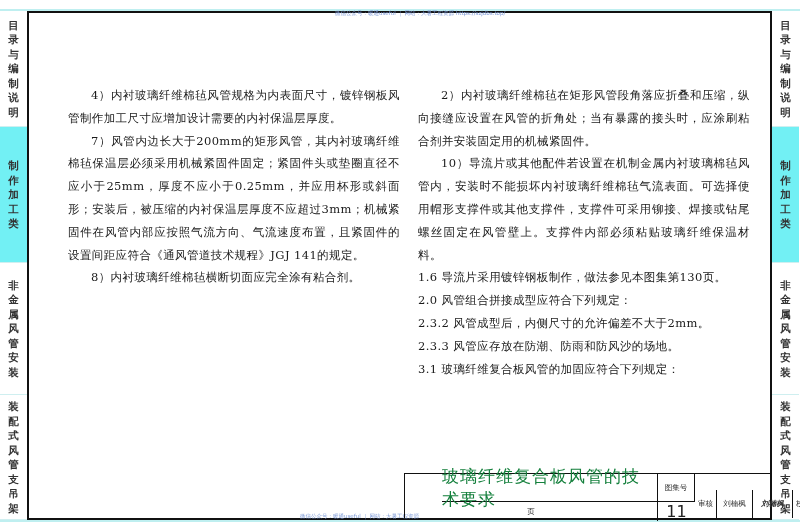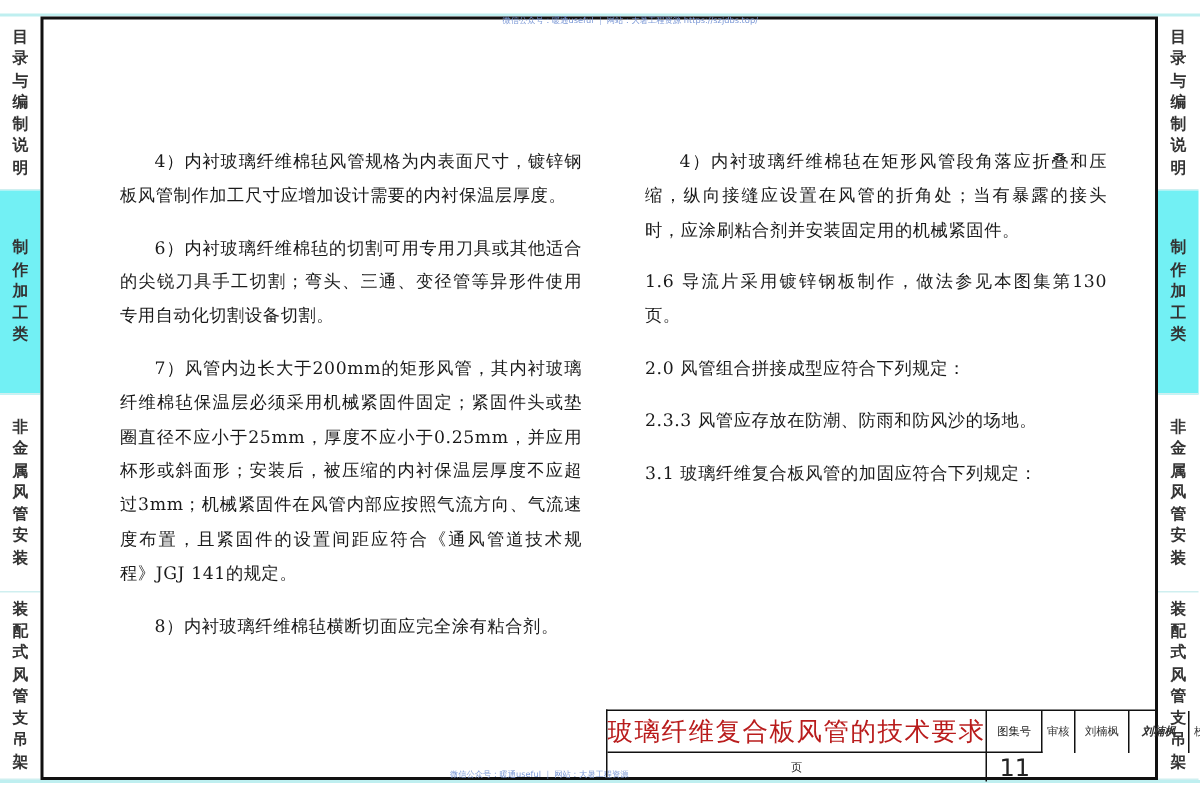--- a/index.html
+++ b/index.html
@@ -33,36 +33,36 @@
   .watermark {
     position: absolute; font-family: "DejaVu Sans", "Liberation Sans", sans-serif;
     font-size: 5.5px; color: #7b98d6; white-space: nowrap;
   }
   .wm-top { left: 335px; top: 10px; }
   .wm-bot { left: 300px; top: 513px; }
 
   .col { position: absolute; font-size: 11.5px; line-height: 22.8px; letter-spacing: 0.4px; }
   .col-left { left: 68px; top: 84px; width: 332px; }
   .col-right { left: 418px; top: 84px; width: 332px; }
-  .col p { margin: 12px; text-align: justify; }
+  .col p { margin: 0; text-align: justify; }
   .col p.indent { text-indent: 23px; }
 
   .titleblock {
     position: absolute; left: 404px; top: 473px; width: 366px; height: 45px;
     border-left: 1px solid #111; border-top: 1.5px solid #111;
     box-sizing: border-box; display: grid;
     grid-template-columns: 253px 37px 1fr;
     grid-template-rows: 28px 1fr;
     font-family: "DejaVu Sans", "Liberation Sans", sans-serif;
   }
   .tb-cell { border-right: 1px solid #111; border-bottom: 1px solid #111; display: flex; align-items: center; justify-content: center; box-sizing: border-box; font-size: 7.5px; color: #222; }
-  .tb-title { font-size: 17px; font-weight: normal; letter-spacing: 1px; color: #b91c1c; }
+  .tb-title { font-size: 17px; font-weight: normal; letter-spacing: 1px; color: #15803d; margin-left: 37px; }
   .tb-lastcol { border-right: none; }
   .tb-sig-row { display: flex; border-right: 1px solid #111; border-bottom: none; }
-  .tb-sig-row > div { border-right: 1px solid #111; display: flex; align-items: center; justify-content: center; font-size: 7.5px; color: #333; box-sizing: border-box; height: 100%; }
+  .tb-sig-row > div { border-right: 1px solid #111; display: flex; align-items: center; justify-content: center; font-size: 7.5px; color: #333; box-sizing: border-box; height: 100%; margin-top: 16px; }
   .tb-sig-row > div:last-child { border-right: none; }
   .sig { font-family: "DejaVu Serif", serif; font-style: italic; font-weight: bold; font-size: 9px; color: #222; }
 </style>
 </head>
 <body>
 
 <div class="top-rule"></div>
 <div class="bot-rule"></div>
 
 <div class="watermark wm-top">微信公众号：暖通useful ｜ 网站：大暑工程资源 https://szjdbs.top/</div>
@@ -137,28 +137,29 @@
     <span>支</span>
     <span>吊</span>
     <span>架</span>
   </div>
 
 <div class="frame"></div>
 <div class="watermark wm-top">微信公众号：暖通useful ｜ 网站：大暑工程资源 https://szjdbs.top/</div>
 
 <div class="col col-left" id="leftcol">
     <p class="indent">4）内衬玻璃纤维棉毡风管规格为内表面尺寸，镀锌钢板风管制作加工尺寸应增加设计需要的内衬保温层厚度。</p>
-    <p class="indent">6）内衬玻璃纤维棉毡的切割可用专用刀具或其他适合的尖锐刀具手工切割；弯头、三通、变径管等异形件使用专用自动化切割设备切割。</p>
     <p class="indent">7）风管内边长大于200mm的矩形风管，其内衬玻璃纤维棉毡保温层必须采用机械紧固件固定；紧固件头或垫圈直径不应小于25mm，厚度不应小于0.25mm，并应用杯形或斜面形；安装后，被压缩的内衬保温层厚度不应超过3mm；机械紧固件在风管内部应按照气流方向、气流速度布置，且紧固件的设置间距应符合《通风管道技术规程》JGJ 141的规定。</p>
     <p class="indent">8）内衬玻璃纤维棉毡横断切面应完全涂有粘合剂。</p>
   </div>
 <div class="col col-right" id="rightcol">
-    <p class="indent">4）内衬玻璃纤维棉毡在矩形风管段角落应折叠和压缩，纵向接缝应设置在风管的折角处；当有暴露的接头时，应涂刷粘合剂并安装固定用的机械紧固件。</p>
+    <p class="indent">2）内衬玻璃纤维棉毡在矩形风管段角落应折叠和压缩，纵向接缝应设置在风管的折角处；当有暴露的接头时，应涂刷粘合剂并安装固定用的机械紧固件。</p>
+    <p class="indent">10）导流片或其他配件若设置在机制金属内衬玻璃棉毡风管内，安装时不能损坏内衬玻璃纤维棉毡气流表面。可选择使用帽形支撑件或其他支撑件，支撑件可采用铆接、焊接或钻尾螺丝固定在风管壁上。支撑件内部必须粘贴玻璃纤维保温材料。</p>
     <p>1.6 导流片采用镀锌钢板制作，做法参见本图集第130页。</p>
     <p>2.0 风管组合拼接成型应符合下列规定：</p>
+    <p>2.3.2 风管成型后，内侧尺寸的允许偏差不大于2mm。</p>
     <p>2.3.3 风管应存放在防潮、防雨和防风沙的场地。</p>
     <p>3.1 玻璃纤维复合板风管的加固应符合下列规定：</p>
   </div>
 
 <div class="watermark wm-bot">微信公众号：暖通useful ｜ 网站：大暑工程资源</div>
 
 <div class="titleblock">
   <div class="tb-cell tb-title">玻璃纤维复合板风管的技术要求</div>
   <div class="tb-cell">图集号</div>
   <div class="tb-sig-row">

